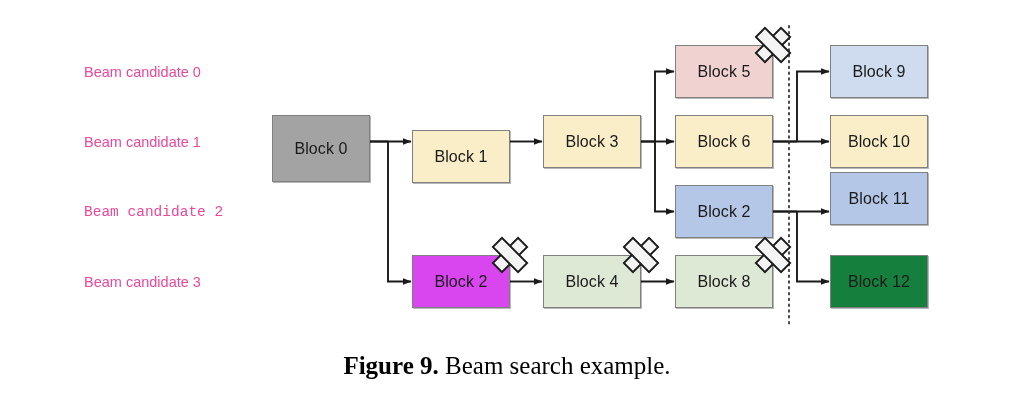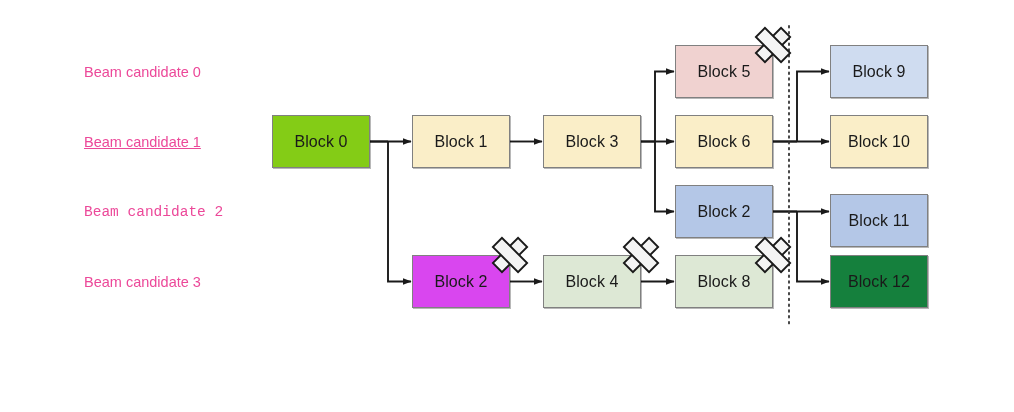--- a/index.html
+++ b/index.html
@@ -91,27 +91,27 @@
         <path d="M797 141.5 V71.5 H829"></path>
         <path d="M773 211.5 H829"></path>
         <line x1="773" y1="211.5" x2="797" y2="211.5" marker-end="none"></line>
         <path d="M797 211.5 V281.5 H829"></path>
       </g>
     <line id="phase-divider" x1="789" y1="26" x2="789" y2="326" stroke="#333333" stroke-width="1.8" stroke-dasharray="1.6 4.2" stroke-linecap="round"></line>
   </svg>
 
   <div id="row-labels">
       <div class="row-label" style="left: 84px; top: 64.5px;">Beam candidate 0</div>
-      <div class="row-label" style="left: 84px; top: 134.5px; text-decoration: underline;">Beam candidate 1</div>
+      <div class="row-label" style="left: 84px; top: 134.5px;">Beam candidate 1</div>
       <div class="row-label" style="left: 84px; top: 204.5px; font-family: Liberation Mono, monospace;">Beam candidate 2</div>
       <div class="row-label" style="left: 84px; top: 274.5px;">Beam candidate 3</div>
     </div>
   <div id="block-layer">
-      <div class="block" style="left: 272px; top: 115px; width: 98px; height: 53px; background: #84cc16; border-color: rgb(128, 128, 128);">Block 0</div>
-      <div class="block" style="left: 412px; top: 115px; width: 98px; height: 53px; background: rgb(250, 238, 200); border-color: rgb(128, 128, 128);">Block 1</div>
+      <div class="block" style="left: 272px; top: 115px; width: 98px; height: 67px; background: #a3a3a3; border-color: rgb(128, 128, 128);">Block 0</div>
+      <div class="block" style="left: 412px; top: 130px; width: 98px; height: 53px; background: rgb(250, 238, 200); border-color: rgb(128, 128, 128);">Block 1</div>
       <div class="block" style="left: 412px; top: 255px; width: 98px; height: 53px; background: #d946ef; border-color: rgb(128, 128, 128);">Block 2</div>
       <svg class="xmark" viewBox="0 0 44 44" style="left: 488px; top: 233px;">
         <g transform="rotate(45 22 22)">
           <rect x="15.6" y="4.2" width="12.8" height="35.6" fill="#f4f4f4" stroke="#1a1a1a" stroke-width="1.9"></rect>
           <rect x="4.2" y="15.6" width="35.6" height="12.8" fill="#f4f4f4" stroke="#1a1a1a" stroke-width="1.9"></rect>
         </g>
       </svg>
       <div class="block" style="left: 543px; top: 115px; width: 98px; height: 53px; background: rgb(250, 238, 200); border-color: rgb(128, 128, 128);">Block 3</div>
       <div class="block" style="left: 543px; top: 255px; width: 98px; height: 53px; background: rgb(221, 232, 213); border-color: rgb(128, 128, 128);">Block 4</div>
       <svg class="xmark" viewBox="0 0 44 44" style="left: 619px; top: 233px;">
@@ -131,18 +131,21 @@
       <div class="block" style="left: 675px; top: 185px; width: 98px; height: 53px; background: rgb(180, 199, 231); border-color: rgb(128, 128, 128);">Block 2</div>
       <div class="block" style="left: 675px; top: 255px; width: 98px; height: 53px; background: rgb(221, 232, 213); border-color: rgb(128, 128, 128);">Block 8</div>
       <svg class="xmark" viewBox="0 0 44 44" style="left: 751px; top: 233px;">
         <g transform="rotate(45 22 22)">
           <rect x="15.6" y="4.2" width="12.8" height="35.6" fill="#f4f4f4" stroke="#1a1a1a" stroke-width="1.9"></rect>
           <rect x="4.2" y="15.6" width="35.6" height="12.8" fill="#f4f4f4" stroke="#1a1a1a" stroke-width="1.9"></rect>
         </g>
       </svg>
       <div class="block" style="left: 830px; top: 45px; width: 98px; height: 53px; background: rgb(207, 220, 240); border-color: rgb(128, 128, 128);">Block 9</div>
       <div class="block" style="left: 830px; top: 115px; width: 98px; height: 53px; background: rgb(250, 238, 200); border-color: rgb(128, 128, 128);">Block 10</div>
-      <div class="block" style="left: 830px; top: 194px; width: 98px; height: 53px; background: rgb(180, 199, 231); border-color: rgb(128, 128, 128);">Block 11</div>
+      <div class="block" style="left: 830px; top: 172px; width: 98px; height: 53px; background: rgb(180, 199, 231); border-color: rgb(128, 128, 128);">Block 11</div>
       <div class="block" style="left: 830px; top: 255px; width: 98px; height: 53px; background: #15803d; border-color: rgb(128, 128, 128);">Block 12</div>
     </div>
 
+  <div class="caption" style="top:352px;">
+    <b>Figure 9.</b><span> Beam search example.</span>
+  </div>
 
 </div>
 
 </body></html>

